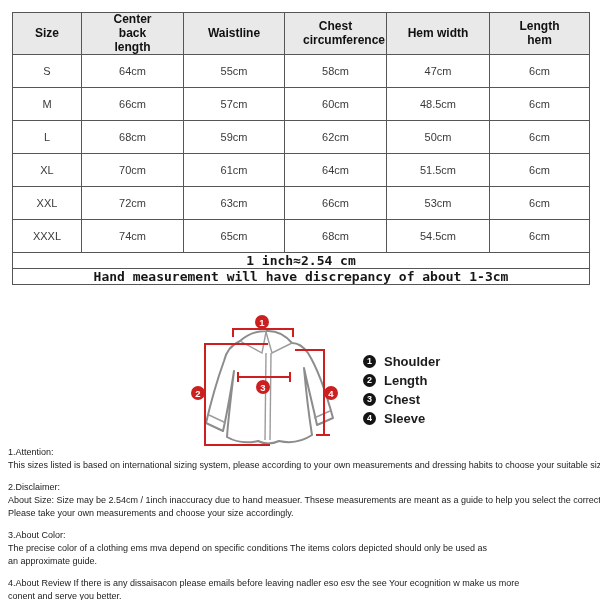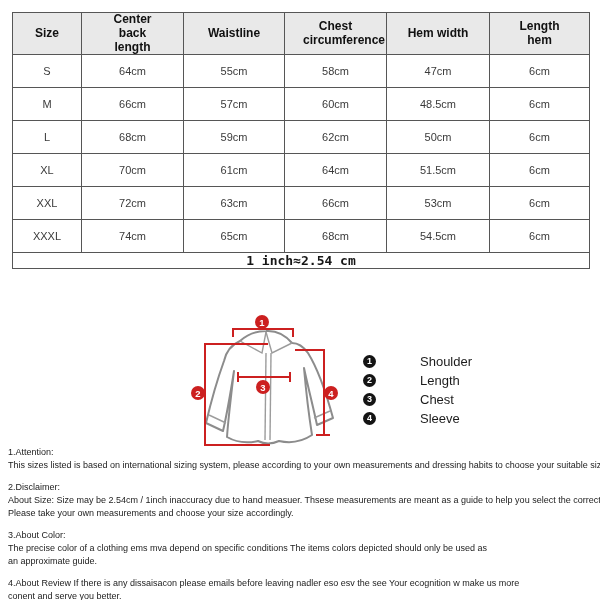--- a/index.html
+++ b/index.html
@@ -34,21 +34,21 @@
   .diagram-svg{position:absolute;left:178px;top:302px;}
 
   
   .legend{position:absolute;left:363px;top:352px;}
   .legend-row{display:flex;align-items:center;gap:8px;height:19px;}
   .legend-bullet{
     width:13px;height:13px;border-radius:50%;background:#141414;color:#fff;
     font-size:9px;font-weight:bold;display:flex;align-items:center;justify-content:center;
     flex:0 0 13px;line-height:1;
   }
-  .legend-label{font-size:13px;font-weight:normal;color:#1c1c1c;margin-left:36px;}
+  .legend-label{font-size:13px;font-weight:bold;color:#1c1c1c;}
 
   
   .notes-block{position:absolute;left:8px;top:446px;width:588px;}
   .notes-section{margin:0 15px 9px 0;}
   .notes-line{
     font-size:9px;line-height:13px;color:#222;white-space:nowrap;
   }
 </style>
 </head>
 <body>
@@ -117,20 +117,23 @@
       <tr>
         <td>XXXL</td>
         <td>74cm</td>
         <td>65cm</td>
         <td>68cm</td>
         <td>54.5cm</td>
         <td>6cm</td>
       </tr>
       <tr class="note-row">
         <td colspan="6">1 inch≈2.54 cm</td>
+      </tr>
+      <tr class="note-row">
+        <td colspan="6">Hand measurement will have discrepancy of about 1-3cm</td>
       </tr>
     </tbody>
   </table>
 </div>
 
 <svg class="diagram-svg" width="172" height="152" viewBox="178 302 172 152">
 
   <g stroke="#8c8c8c" stroke-width="2" fill="#ffffff" stroke-linejoin="round">
     <path d="M240,341 C231,345 226,352 224,361
              C216,383 210,406 206,423

